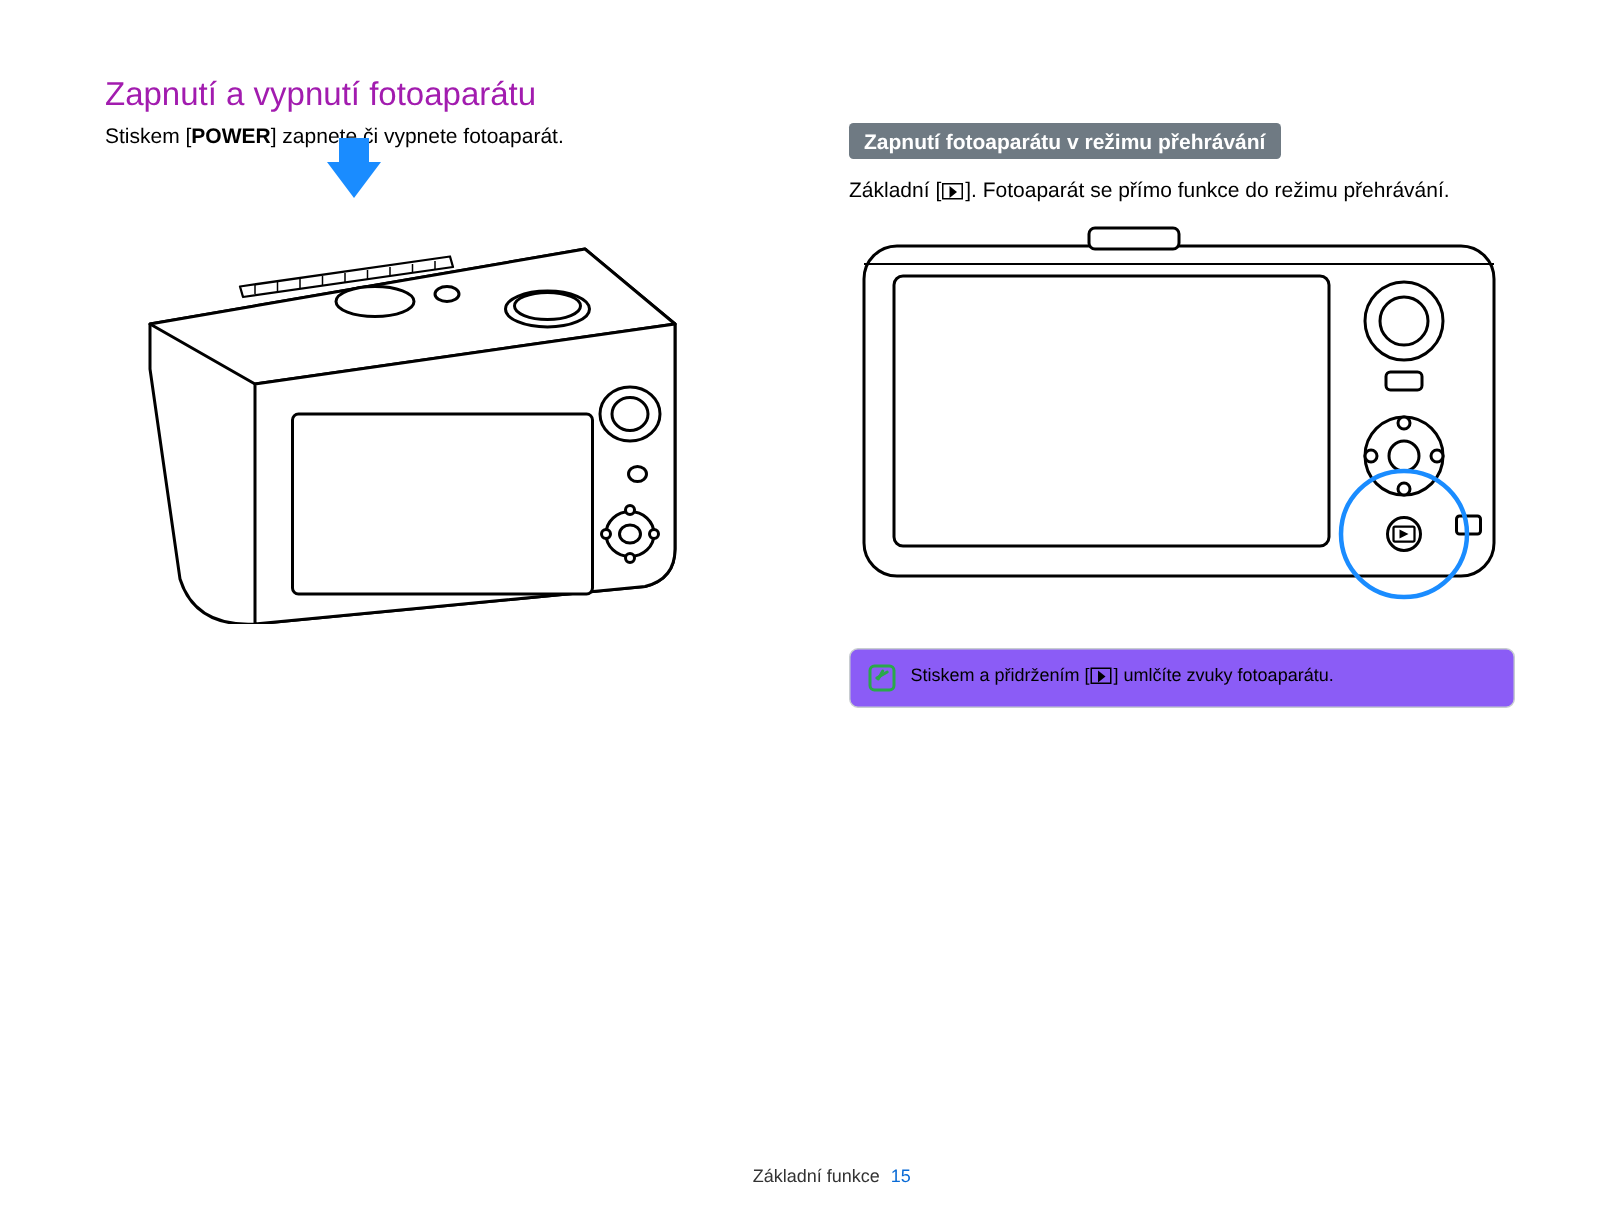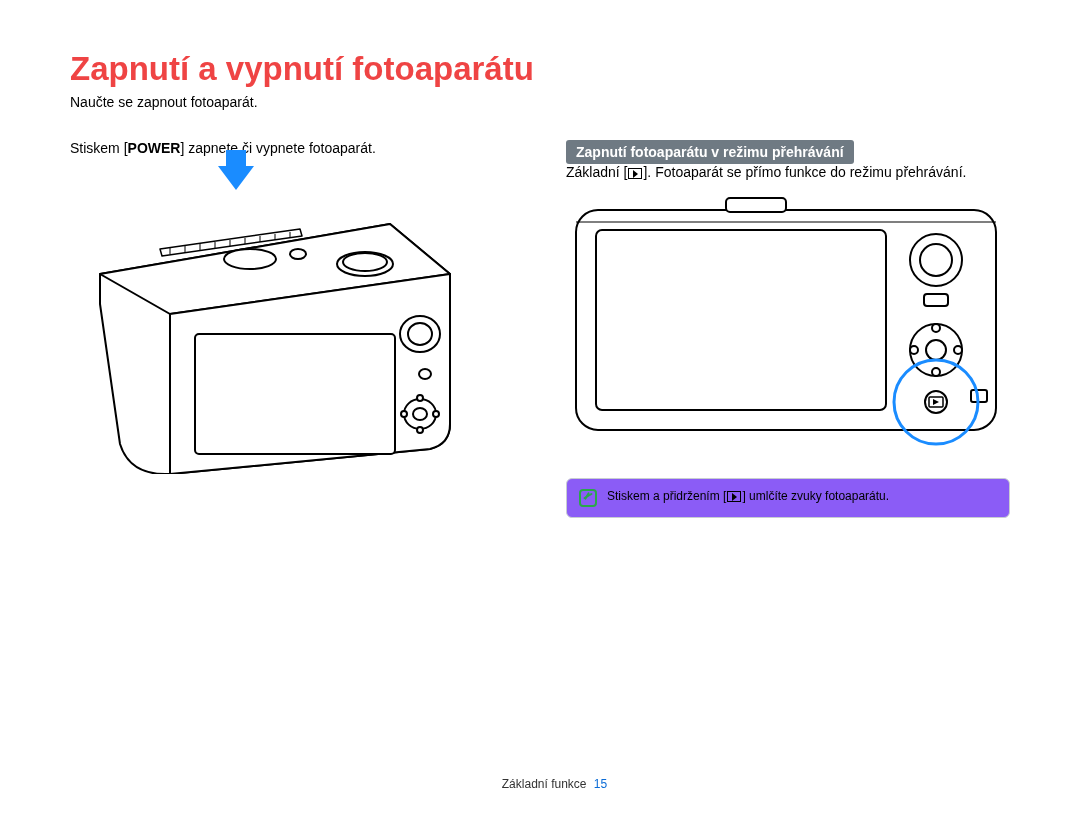--- a/index.html
+++ b/index.html
@@ -1,31 +1,31 @@
 <!DOCTYPE html>
 <html><head>
 <meta charset="utf-8">
 <style>
   * { box-sizing: border-box; margin: 0; padding: 0; }
   html, body { width: 1080px; height: 815px; font-family: Arial, Helvetica, sans-serif; background: #fff; color: #000; }
   .page { padding: 50px 70px 30px 70px; width: 100%; height: 100%; position: relative; }
-  .title { color: #ef4444; font-size: 33px; font-weight: bold; margin-bottom: 6px; }
+  .title { color: #a21caf; font-size: 22px; font-weight: normal; margin-bottom: 6px; }
   .subtitle { font-size: 14px; margin-bottom: 30px; }
   .columns { display: flex; gap: 52px; }
   .col { flex: 1; }
   .instruction { font-size: 14px; margin-bottom: 10px; }
   .section-header {
     background: #6f7a83;
     color: #fff;
     font-size: 14px;
     font-weight: bold;
     padding: 4px 10px;
     border-radius: 3px;
     display: inline-block;
-    margin-bottom: 0;
+    margin-bottom: 12px;
   }
   .arrow {
     width: 0; height: 0;
     border-left: 18px solid transparent;
     border-right: 18px solid transparent;
     border-top: 24px solid #1a8cff;
     position: relative;
     margin: 0 0 4px 148px;
   }
   .arrow::before {
@@ -103,21 +103,20 @@
     fill: none;
     stroke: #1a8cff;
     stroke-width: 3;
   }
 </style>
 </head>
 <body>
 
 <div class="page">
   <h1 class="title">Zapnutí a vypnutí fotoaparátu</h1>
-  <p class="subtitle">Naučte se zapnout fotoaparát.</p>
 
   <div class="columns">
 
     <div class="col">
       <p class="instruction">
         <span>Stiskem [</span><strong>POWER</strong><span>] zapnete či vypnete fotoaparát.</span>
       </p>
 
       <div class="arrow"></div>
 

